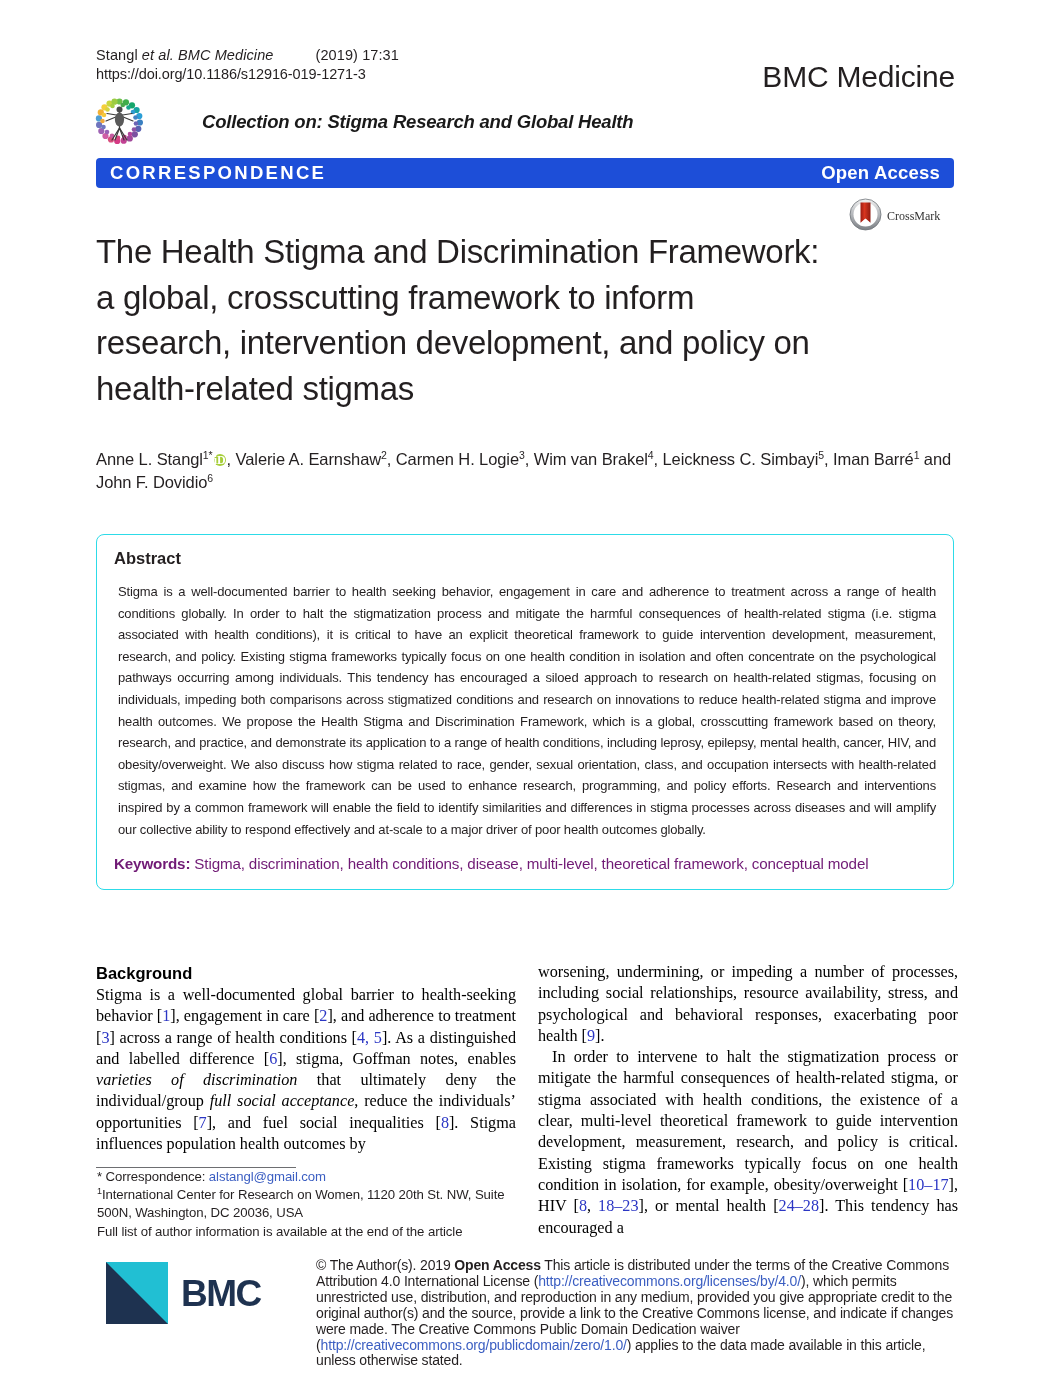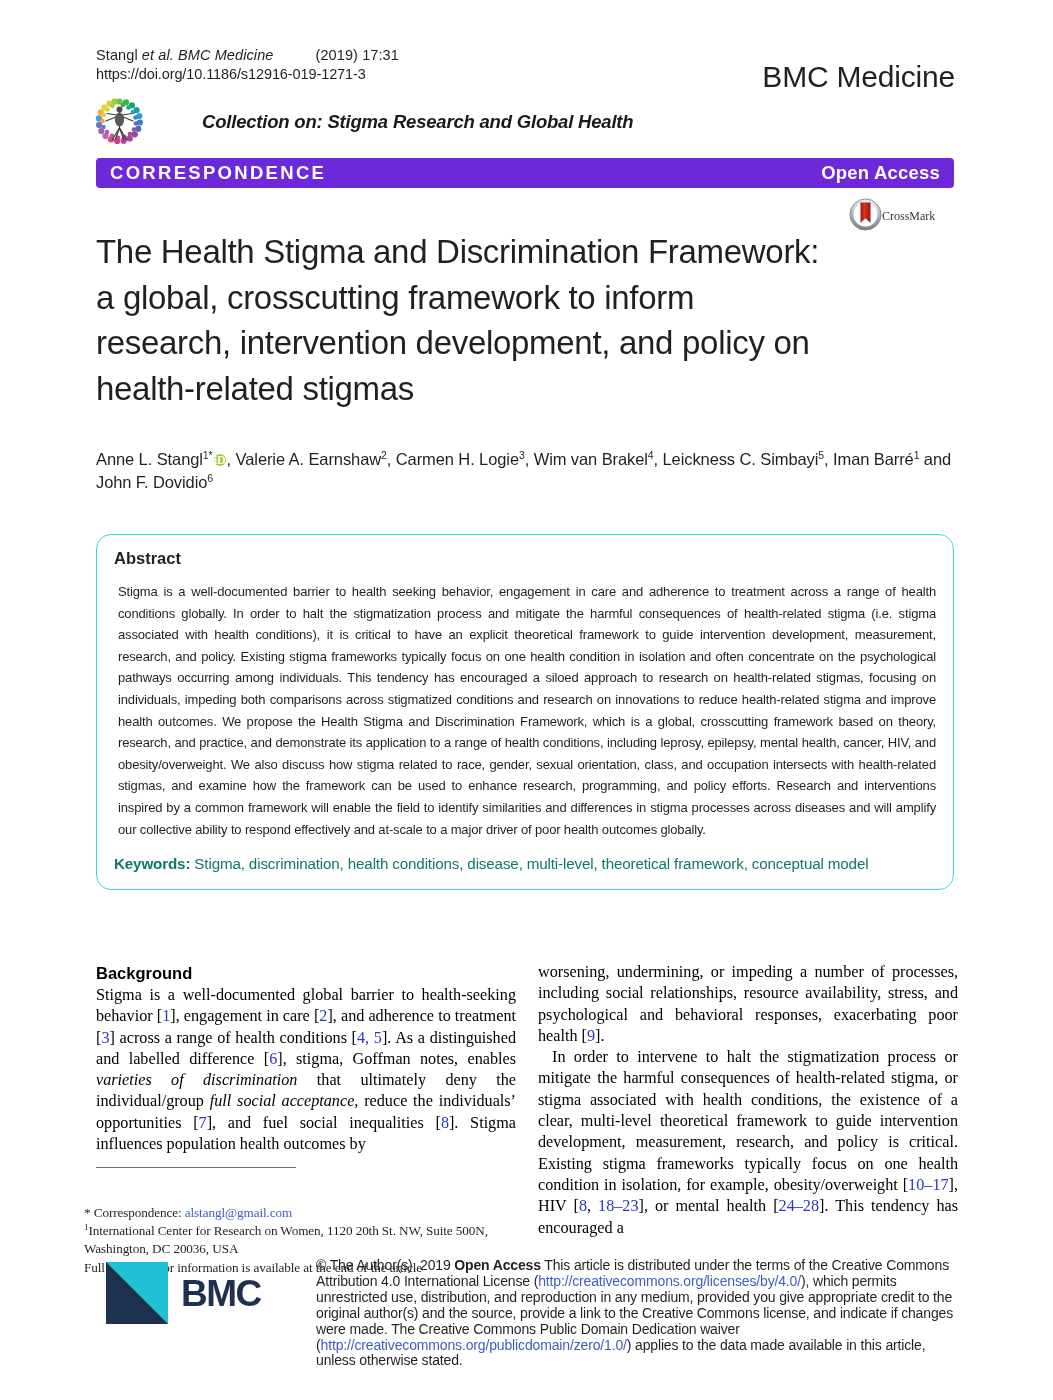--- a/index.html
+++ b/index.html
@@ -76,21 +76,21 @@
     margin-left: 44px;
   }
 
   
   .corrbar {
     position: absolute;
     left: 96px;
     top: 158px;
     width: 858px;
     height: 30px;
-    background: #6d28d9;
+    background: #1d4ed8;
     border-radius: 4px;
     display: flex;
     align-items: center;
     justify-content: space-between;
     padding: 0 14px;
     box-sizing: border-box;
   }
   .corrbar-label {
     color: #ffffff;
     font-size: 18.5px;
@@ -117,20 +117,21 @@
     letter-spacing: -0.3px;
   }
 
   
   .crossmark {
     position: absolute;
     left: 849px;
     top: 198px;
     display: flex;
     align-items: center;
+    gap: 5px;
   }
   .crossmark-text {
     font-family: "Liberation Serif", serif;
     font-size: 12px;
     color: #333;
   }
 
   
   .authors {
     position: absolute;
@@ -160,41 +161,41 @@
   }
 
   
   .abstract-box {
     position: absolute;
     left: 96px;
     top: 534px;
     width: 858px;
     box-sizing: border-box;
     border: 1.5px solid #2ddbe8;
-    border-radius: 15px;
+    border-radius: 8px;
     padding: 14px 17px 14px 17px;
   }
   .abstract-heading {
     font-size: 16.5px;
     font-weight: bold;
     margin: 0 0 13px 0;
     color: #231f20;
   }
   .abstract-body {
     font-size: 13px;
     line-height: 21.6px;
     text-align: justify;
     color: #231f20;
     margin: 0 0 13px 4px;
     letter-spacing: -0.15px;
   }
   .keywords {
     font-size: 15.2px;
     line-height: 21.6px;
-    color: #0f766e;
+    color: #701a75;
     margin: 0;
     letter-spacing: -0.15px;
   }
   .keywords b { font-weight: bold; }
 
   
   .col {
     position: absolute;
     top: 962px;
     width: 420px;
@@ -214,29 +215,28 @@
     line-height: 22px;
   }
   .col p { margin: 0; text-indent: 0; }
   .col p.indent { text-indent: 14px; }
   .ref { color: #2b36c4; }
   .ital { font-style: italic; }
 
   
   .footnote {
     position: absolute;
-    left: 84px;
+    left: 97px;
     top: 1168px;
     width: 420px;
-    font-family: Liberation Serif, serif;
+    font-family: Liberation Sans, sans-serif;
     font-size: 13.2px;
     line-height: 18.2px;
     color: #231f20;
     letter-spacing: -0.1px;
-    margin-top: 36px;
   }
   .footnote-rule {
     position: absolute;
     left: 96px;
     top: 1167px;
     width: 200px;
     height: 1px;
     background: #6d6e71;
   }
   .footnote a, .link { color: #3b5ec2; text-decoration: none; }

